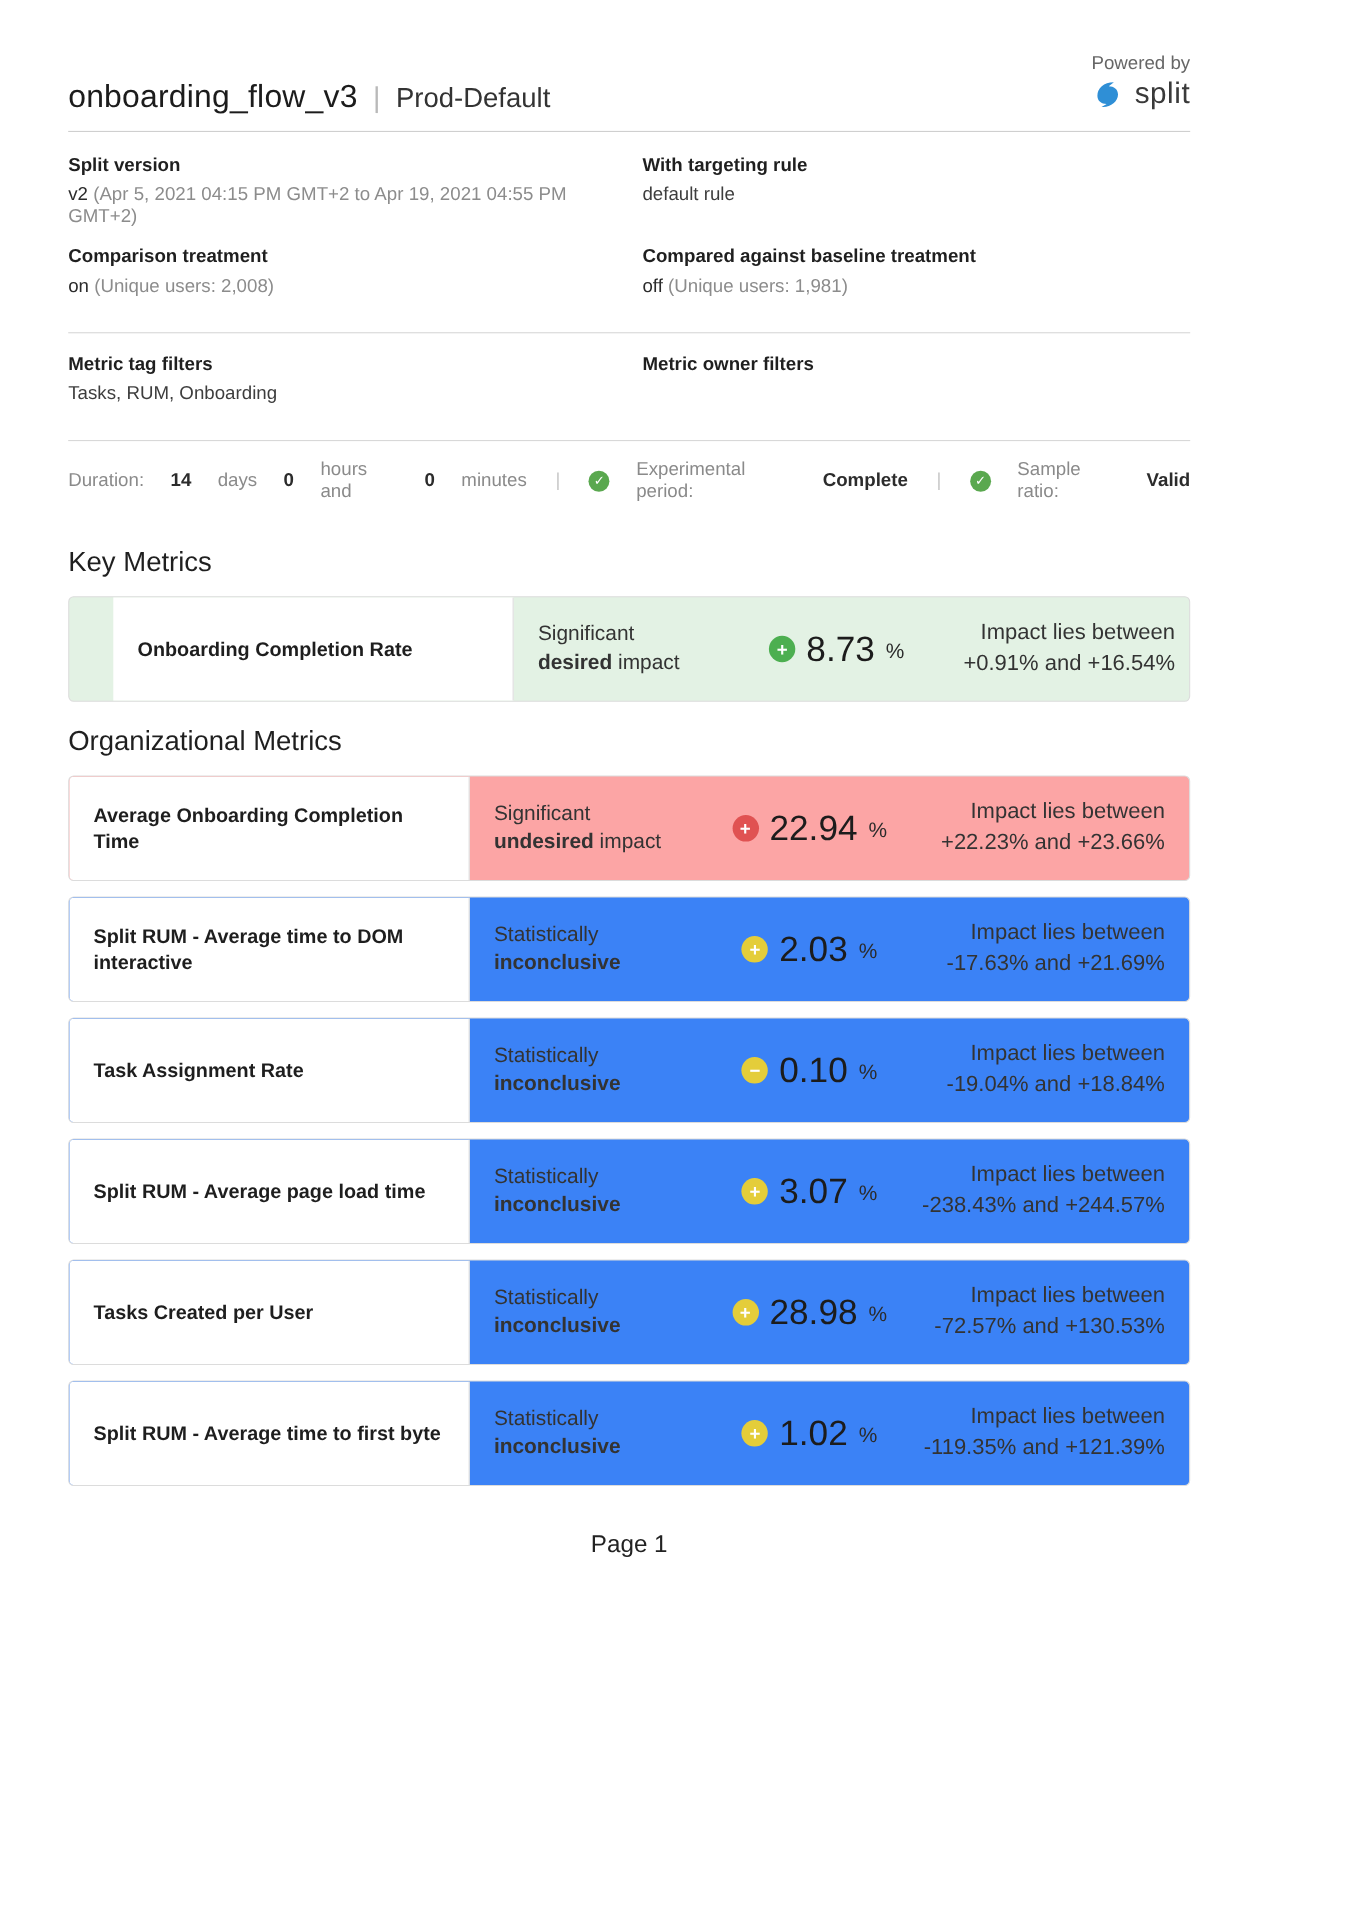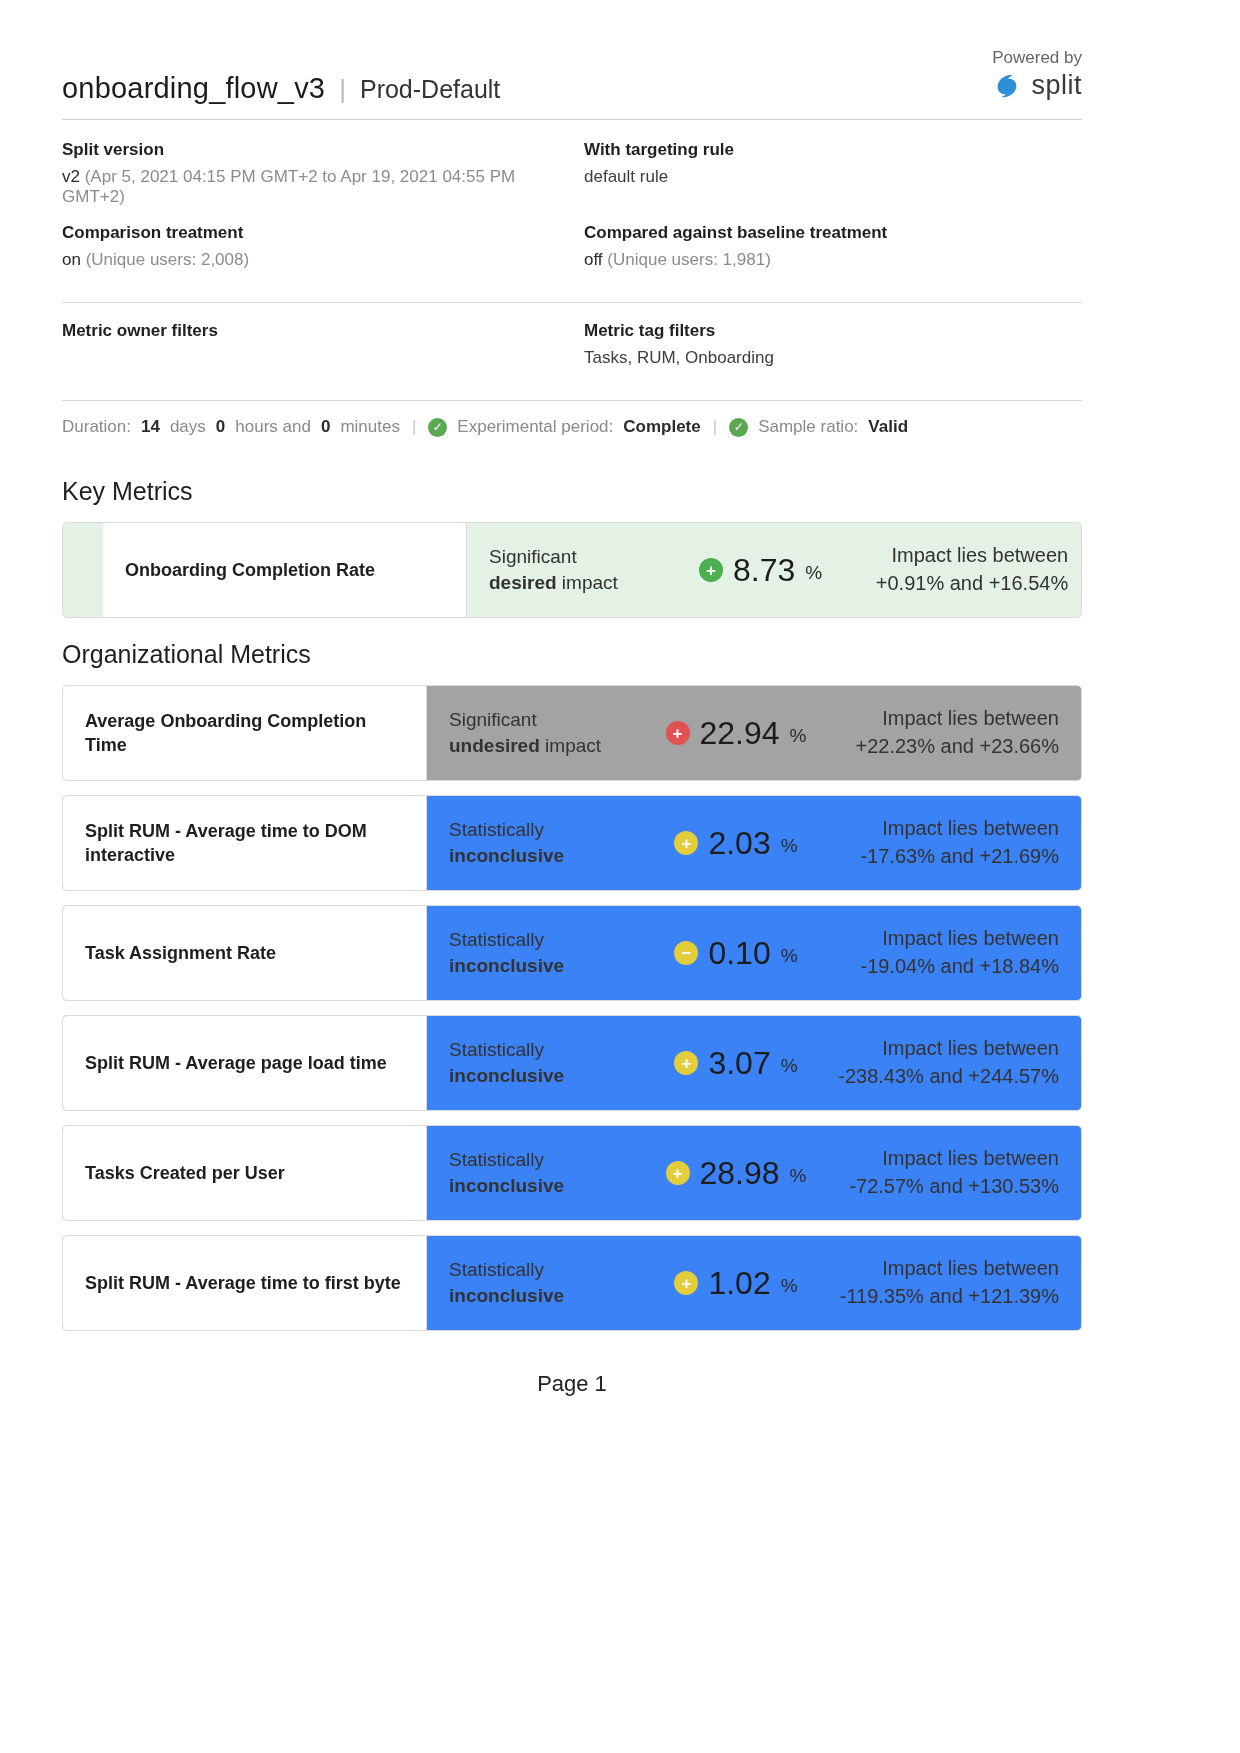--- a/index.html
+++ b/index.html
@@ -103,21 +103,21 @@
     display: grid;
     grid-template-columns: 1fr 1fr;
     column-gap: 24px;
     padding: 18px 0 16px 0;
   }
 
   
   .duration-strip {
     display: flex;
     align-items: center;
-    gap: 10px;
+    gap: 24px;
     font-size: 17px;
     color: #8a8a8a;
     padding: 16px 0 18px 0;
   }
   .duration-strip b { color: #2c2c2c; }
   .pipe { color: #c8c8c8; padding: 0 2px; }
   .check {
     display: inline-flex;
     width: 19px; height: 19px;
     border-radius: 50%;
@@ -210,21 +210,21 @@
     width: 236px;
     flex: 0 0 236px;
     text-align: right;
     font-size: 20px;
     color: #333333;
     line-height: 1.38;
   }
 
   
   .state-desired   { background: #e3f2e4; padding-left: 40px; }
-  .state-undesired { background: #a3a3a3; }
+  .state-undesired { background: #fca5a5; }
   .state-inconclusive { background: #3b82f6; }
 
   .badge-desired   { background: #4caf50; }
   .badge-undesired { background: #e05252; }
   .badge-inconclusive { background: #e4cd3a; }
 
   .metric-row.state-desired .metric-name,
   .metric-row.state-undesired .metric-name,
   .metric-row.state-inconclusive .metric-name { background: #ffffff; }
 
@@ -287,26 +287,26 @@
         <span class="strong">off</span>
         <span class="muted">(Unique users: 1,981)</span>
       </div>
     </div>
   </div>
 
   <div class="rule-thin"></div>
 
   <div class="filters">
     <div class="meta-block">
+      <div class="meta-label">Metric tag filters</div>
+      <div class="meta-value">Tasks, RUM, Onboarding</div>
+    </div>
+    <div class="meta-block">
       <div class="meta-label">Metric owner filters</div>
       <div class="meta-value"></div>
-    </div>
-    <div class="meta-block">
-      <div class="meta-label">Metric tag filters</div>
-      <div class="meta-value">Tasks, RUM, Onboarding</div>
     </div>
   </div>
 
   <div class="rule-thin"></div>
 
   <div class="duration-strip">
     <span>Duration:</span>
     <span><b>14</b></span>
     <span>days</span>
     <span><b>0</b></span>

